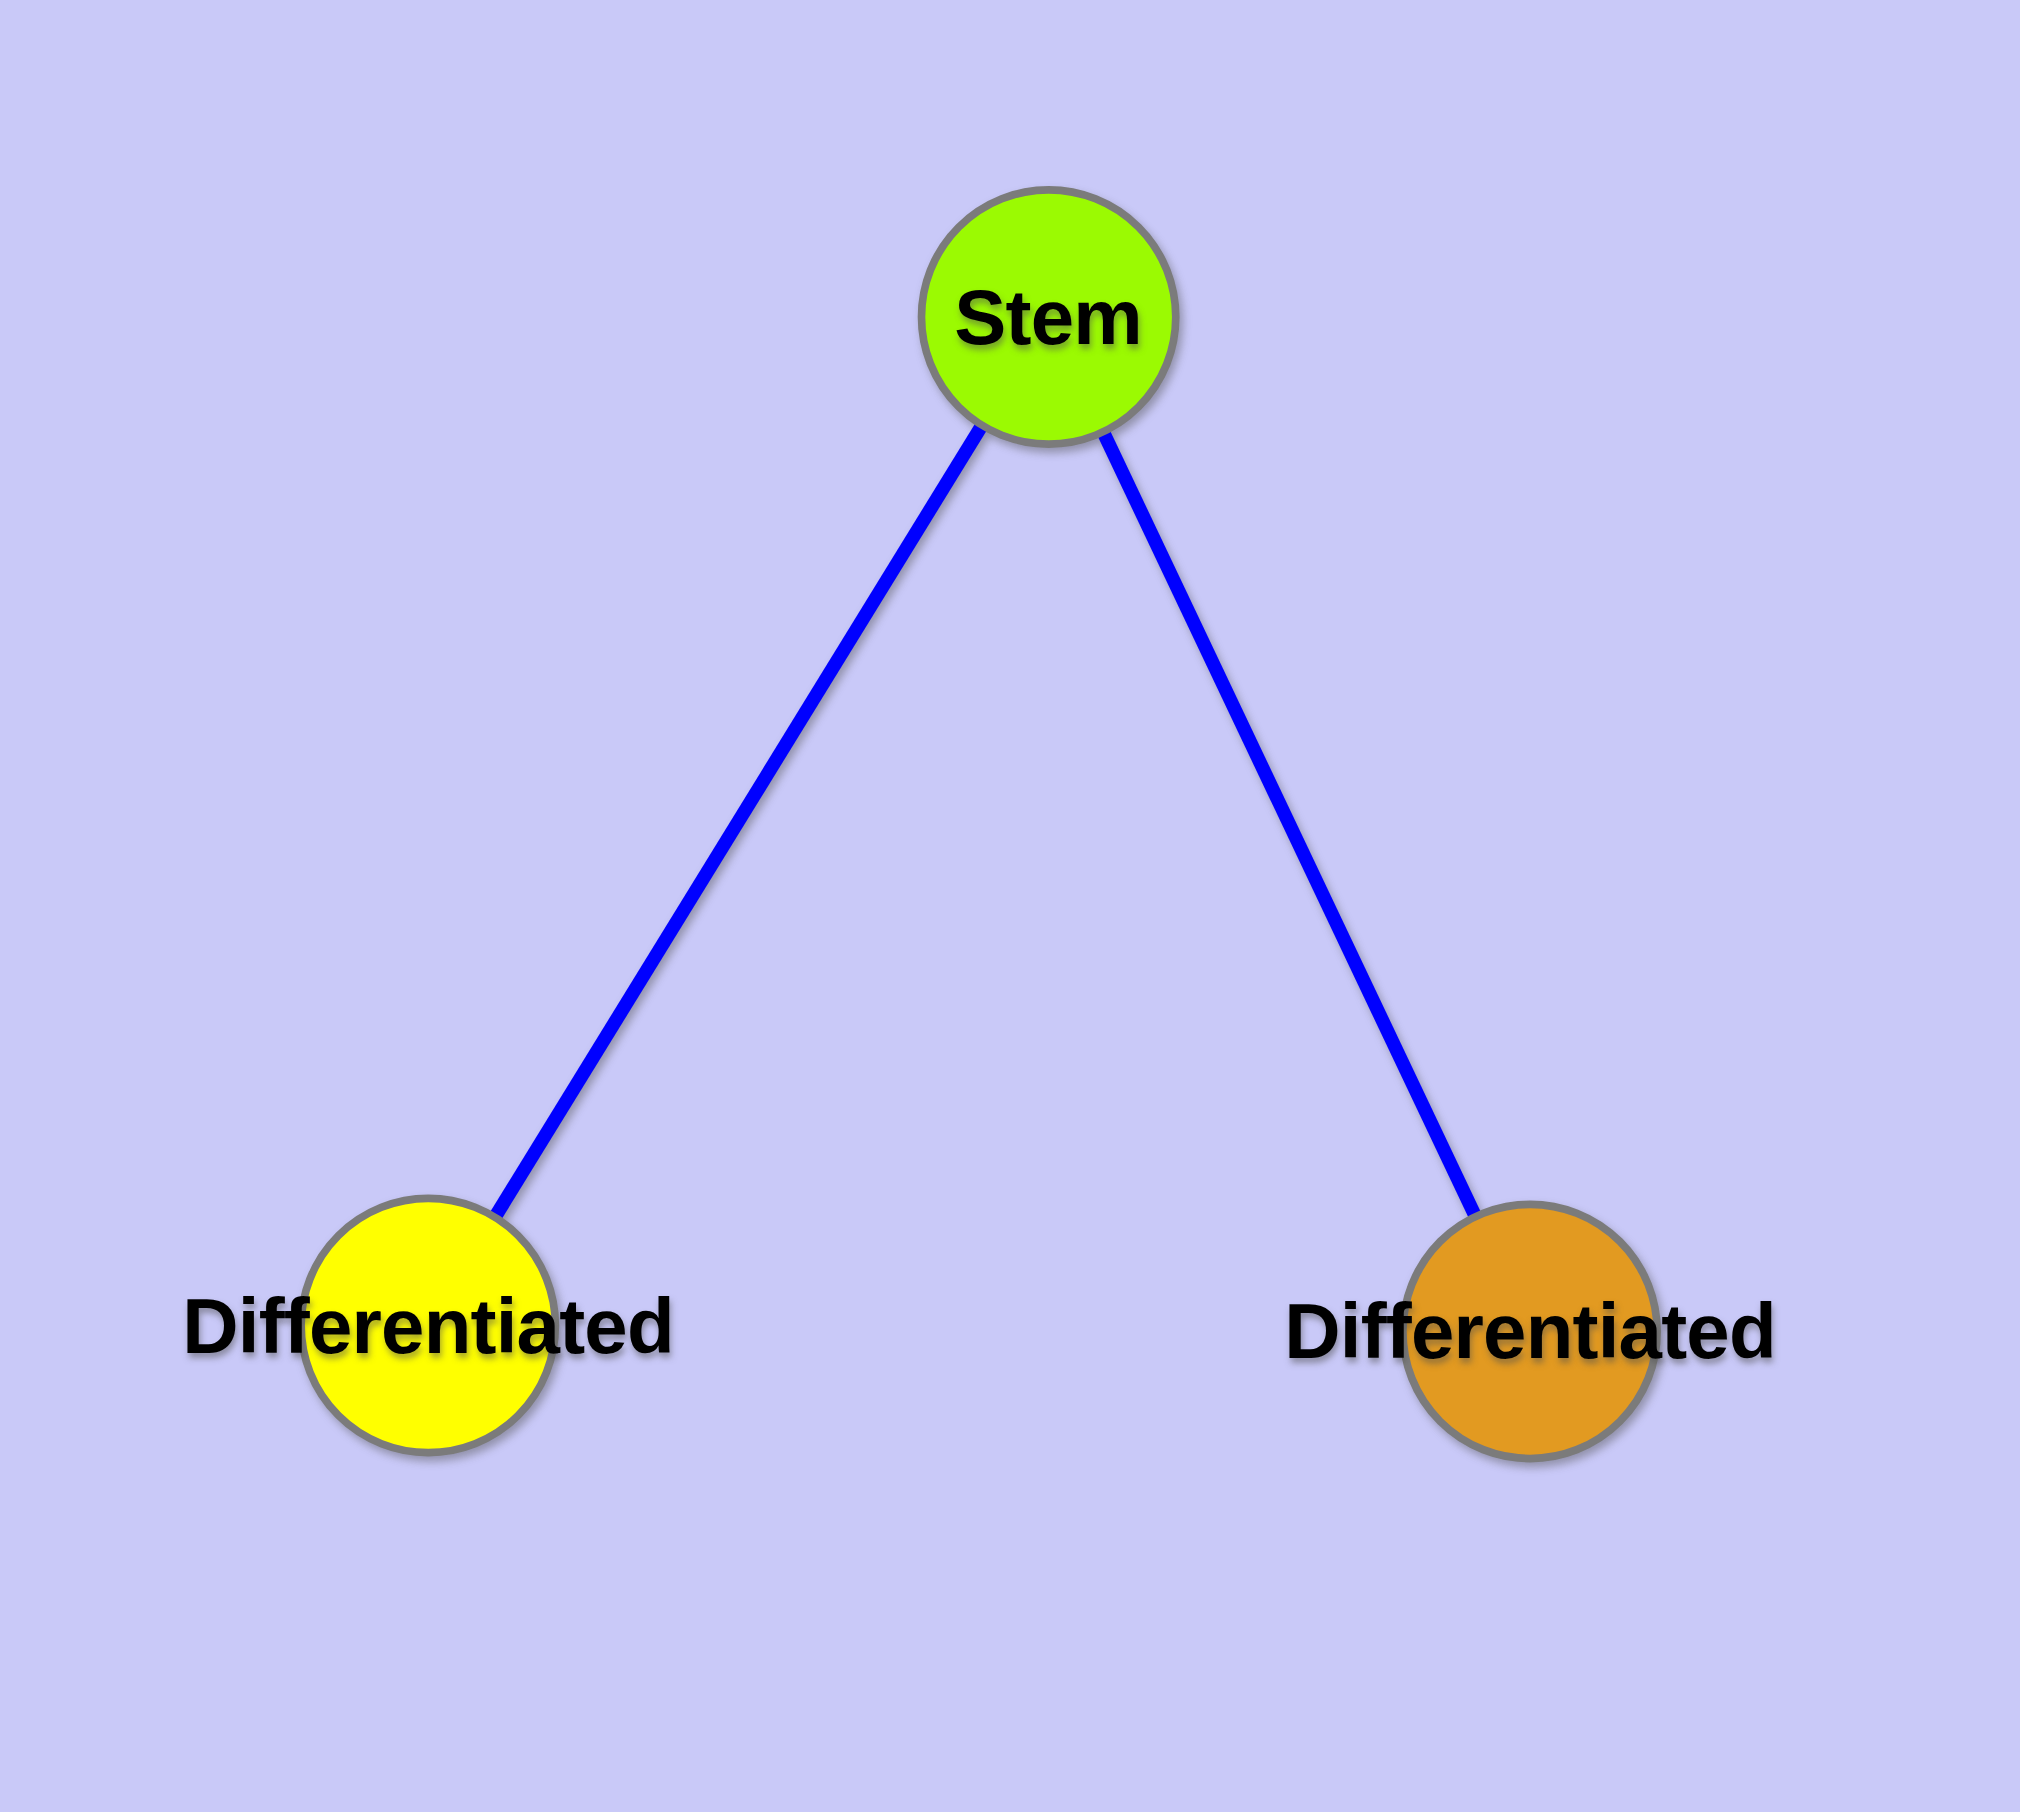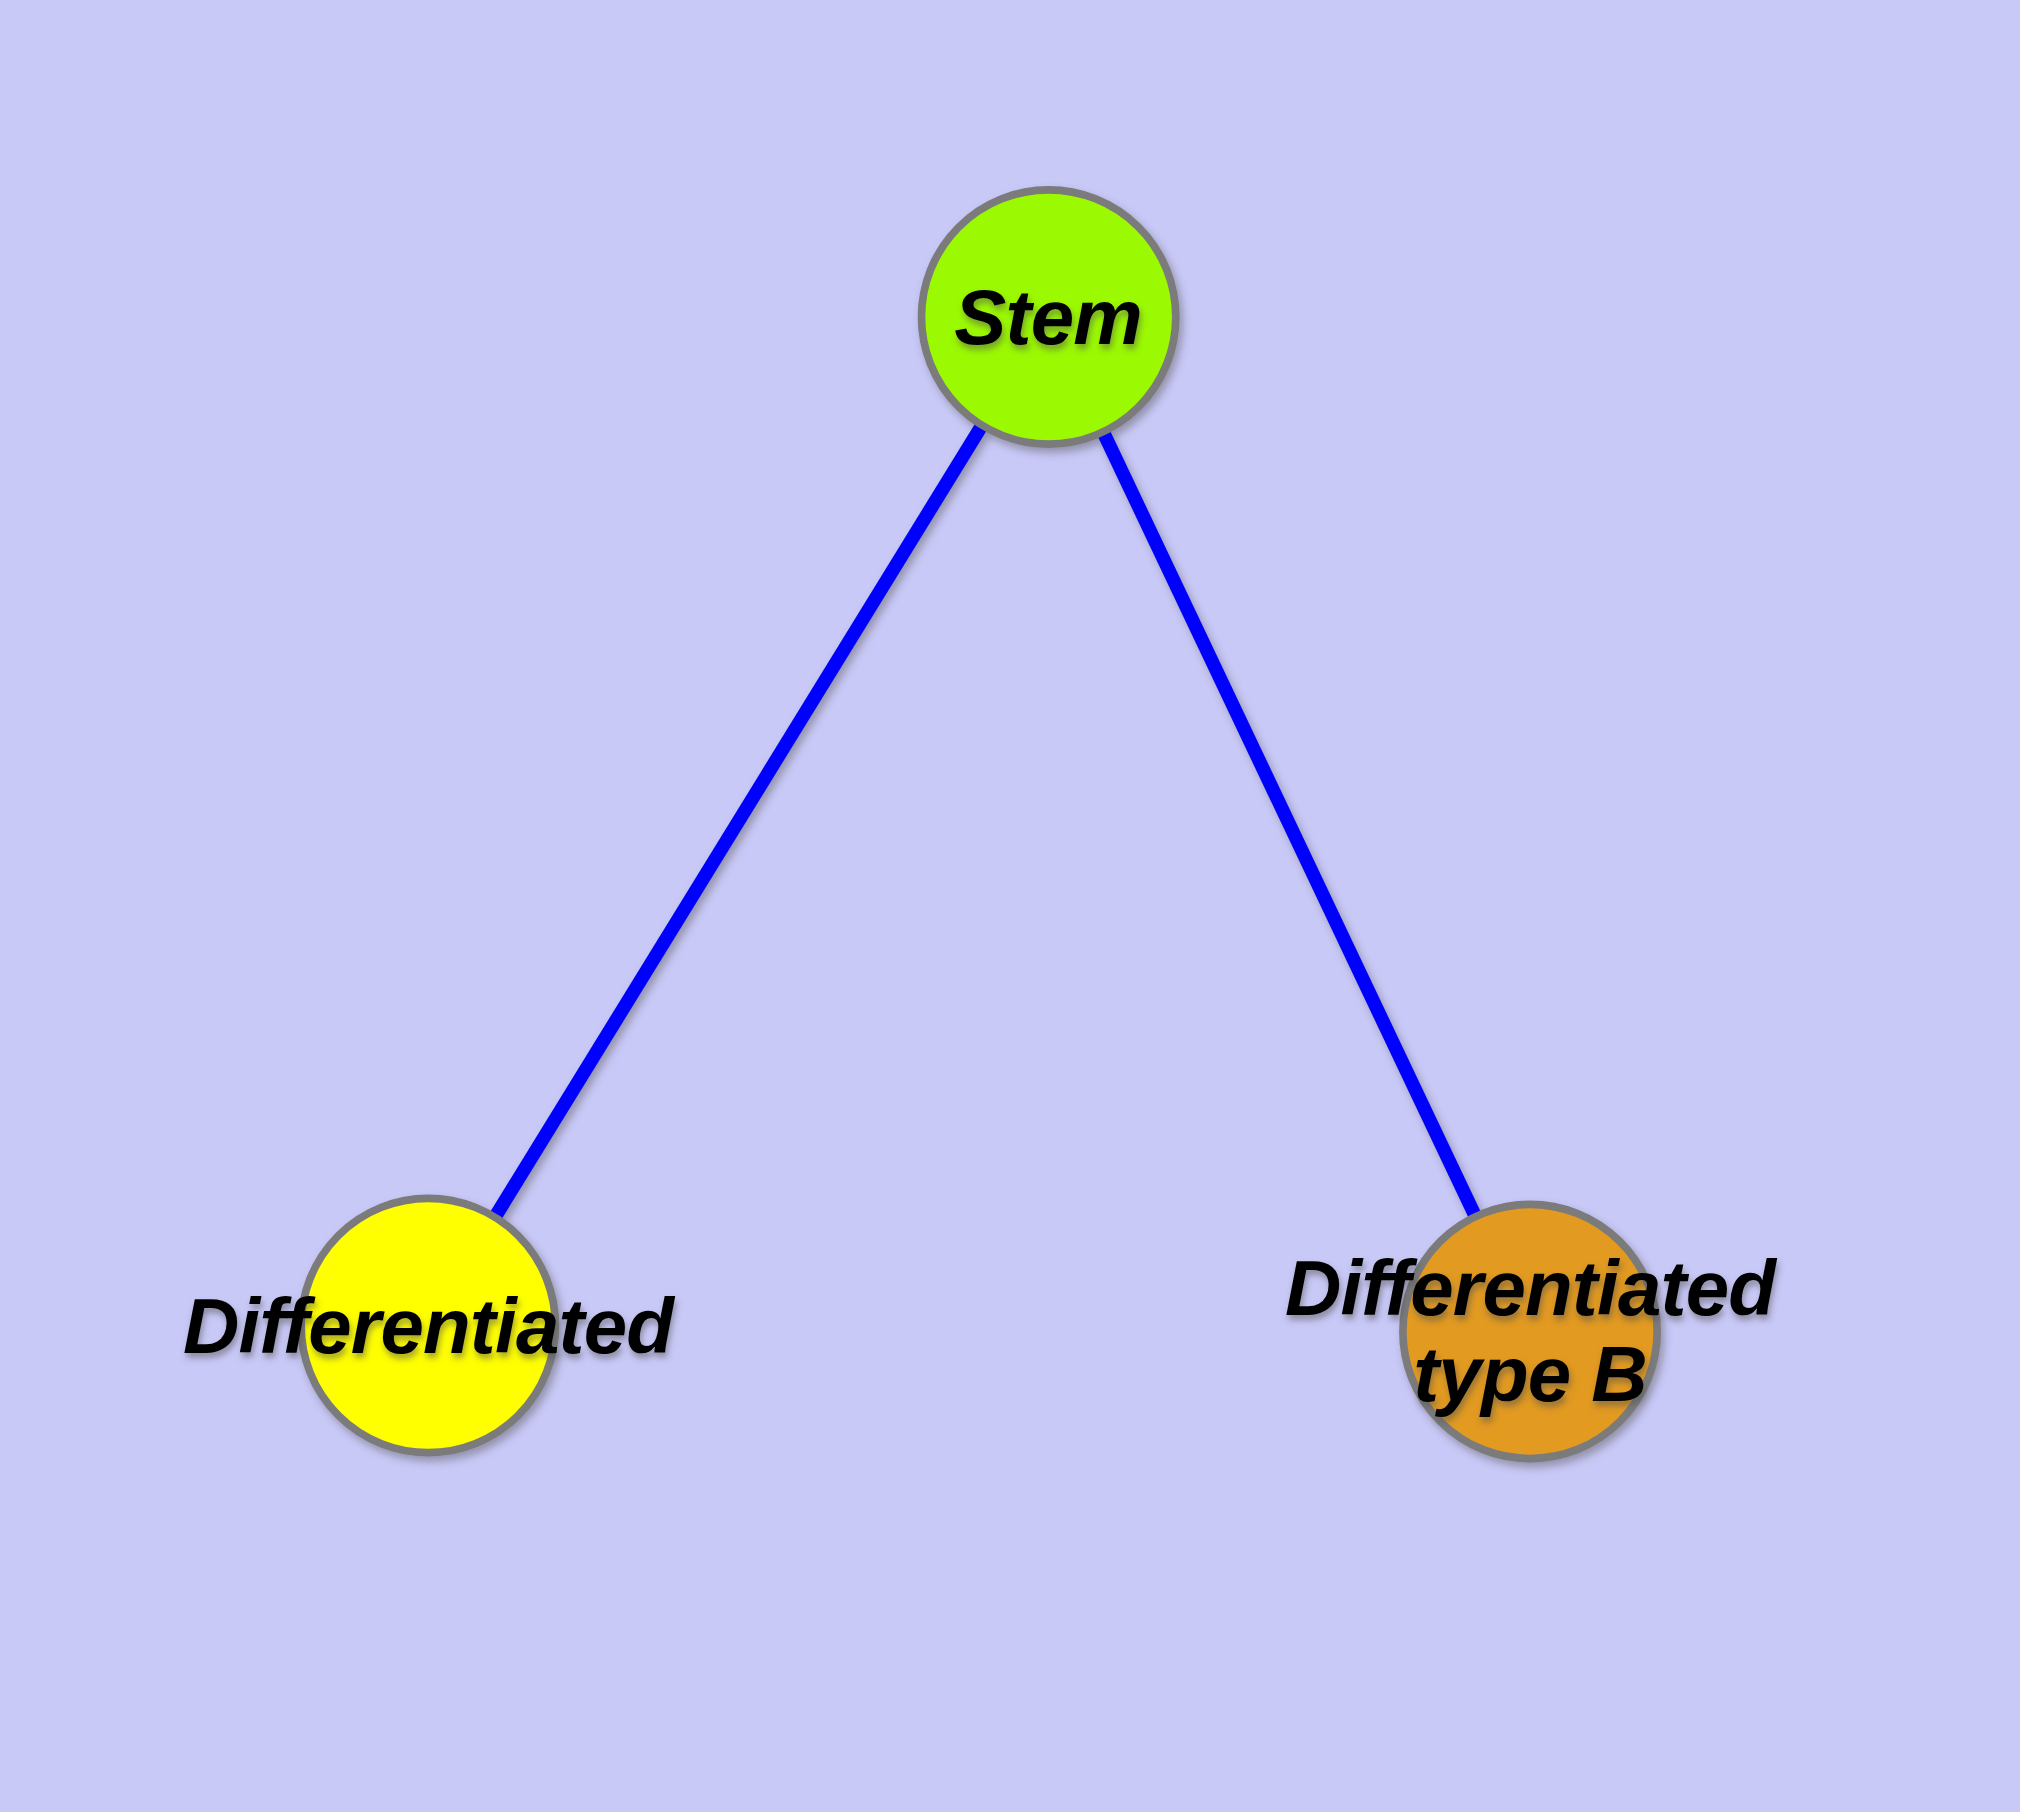--- a/index.html
+++ b/index.html
@@ -7,21 +7,20 @@
     padding: 0;
     background: #C9C9F8;
   }
   .canvas {
     position: relative;
     width: 2021px;
     height: 1812px;
     background: #C9C9F8;
     overflow: hidden;
     font-family: "Liberation Sans", sans-serif;
-    font-style: italic;
   }
   .graph-svg {
     position: absolute;
     left: 0;
     top: 0;
   }
   .graph-layer {
     filter: drop-shadow(4px 6px 5px rgba(80, 80, 80, 0.45));
   }
   .edge {
@@ -70,17 +69,16 @@
   <div class="node-label" style="left:1048px; top:317px;">
     <span class="label-line">Stem</span>
   </div>
 
   <div class="node-label" style="left:428px; top:1326px;">
     <span class="label-line">Differentiated</span>
   </div>
 
   <div class="node-label" style="left:1530px; top:1331px;">
     <span class="label-line">Differentiated</span>
-    <span class="label-line">type B</span>
   </div>
 
 </div>
 
 
 </body></html>

